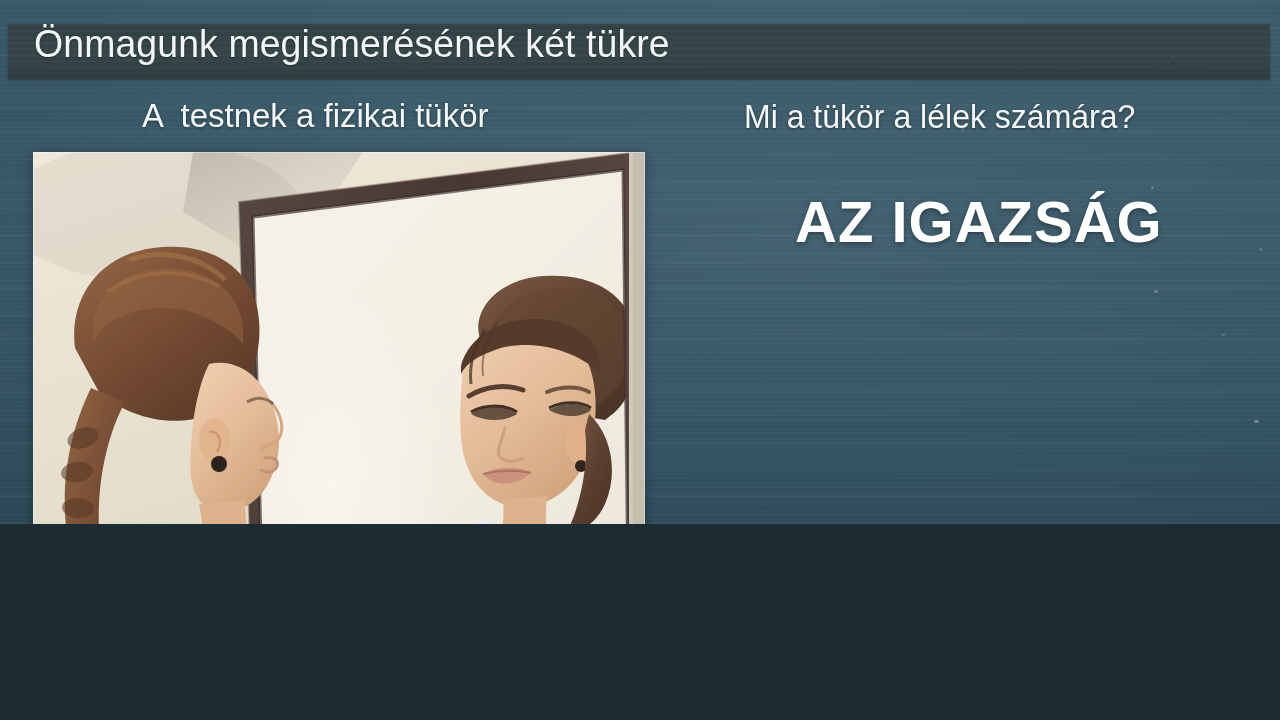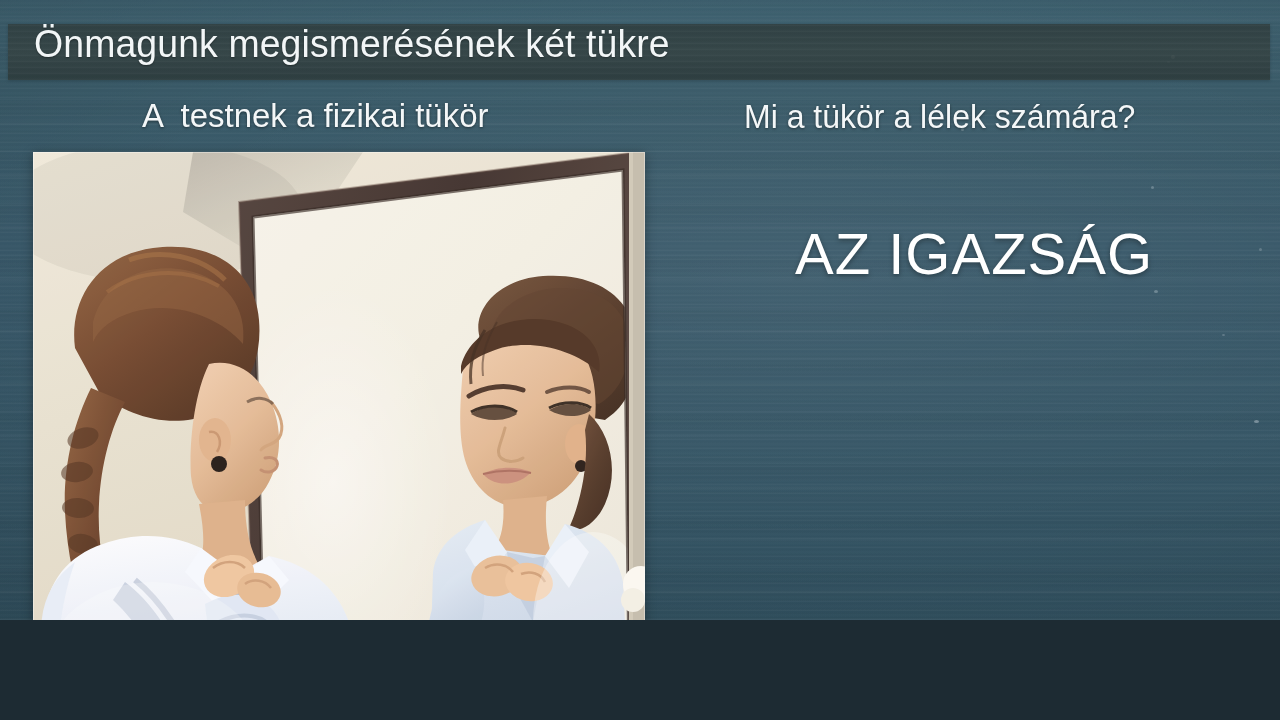--- a/index.html
+++ b/index.html
@@ -7,21 +7,21 @@
     padding: 0;
     background: #1d2b33;
   }
   body {
     font-family: "Liberation Sans", sans-serif;
   }
 
   #slide {
     position: relative;
     width: 1280px;
-    height: 620px;
+    height: 524px;
     overflow: hidden;
     background-color: #737373;
   }
 
   
   .bg-base {
     position: absolute;
     inset: 0;
     background:
       linear-gradient(180deg,
@@ -139,26 +139,25 @@
     white-space: nowrap;
     text-shadow: 0 1px 3px rgba(0,0,0,0.45);
     transform: scaleX(0.97);
     transform-origin: left center;
   }
   .headline {
     position: absolute;
     left: 795px;
     top: 188px;
     font-size: 58px;
-    font-weight: 400;
+    font-weight: 700;
     color: #ffffff;
     letter-spacing: 1px;
     white-space: pre;
     text-shadow: 0 2px 5px rgba(0,0,0,0.35);
-    margin-top: 32px;
   }
 
   
   .photo {
     position: absolute;
     left: 33px;
     top: 152px;
     width: 612px;
     height: 551px;
     overflow: hidden;

